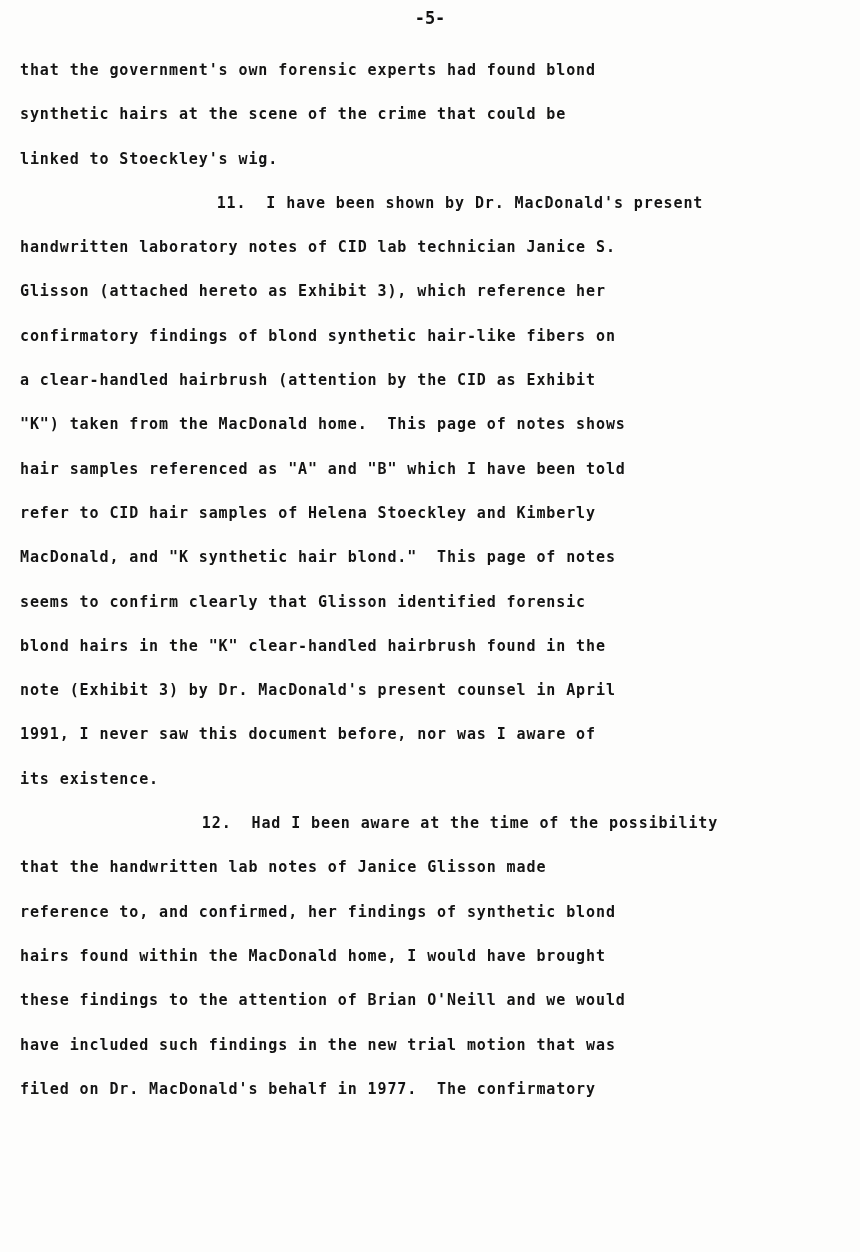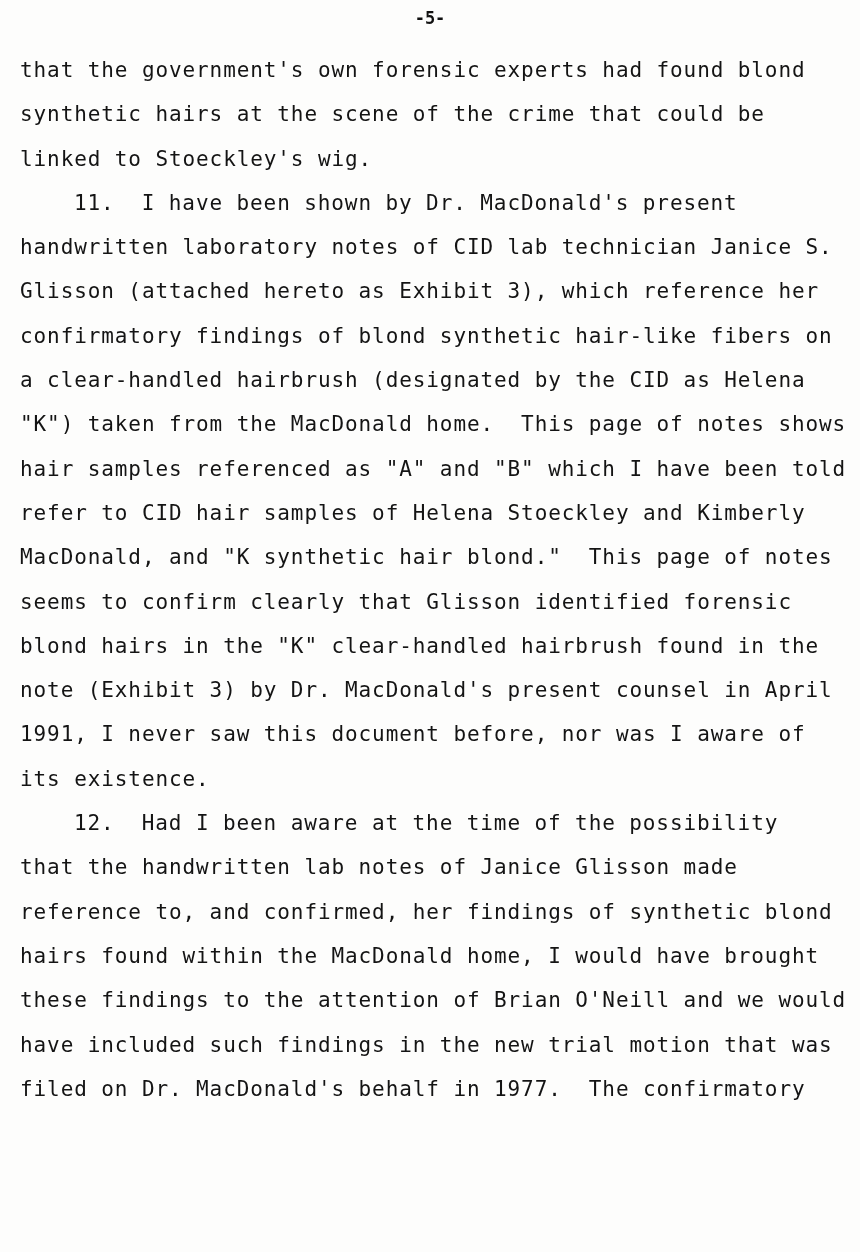--- a/index.html
+++ b/index.html
@@ -36,29 +36,30 @@
     color: #111111;
   }
   .body-text {
     position: absolute;
     top: 48px;
     left: 20px;
     width: 826px;
   }
   .line {
     font-family: "DejaVu Sans Mono", monospace;
-    font-size: 21px;
+    font-size: 15px;
     line-height: 44.3px;
     letter-spacing: 0.9px;
     white-space: pre;
     color: #141414;
-    font-weight: 400;
+    font-weight: 700;
   }
   .line.indent {
     padding-left: 54px;
+    text-align: center;
   }
 </style>
 </head>
 <body>
 
 <div class="page">
 
   <div class="page-number">-5-</div>
 
   <div class="body-text">
@@ -67,21 +68,21 @@
       <div class="line">that the government's own forensic experts had found blond</div>
       <div class="line">synthetic hairs at the scene of the crime that could be</div>
       <div class="line">linked to Stoeckley's wig.</div>
     </div>
 
     <div>
       <div class="line indent">11.  I have been shown by Dr. MacDonald's present</div>
       <div class="line">handwritten laboratory notes of CID lab technician Janice S.</div>
       <div class="line">Glisson (attached hereto as Exhibit 3), which reference her</div>
       <div class="line">confirmatory findings of blond synthetic hair-like fibers on</div>
-      <div class="line">a clear-handled hairbrush (designated by the CID as Helena</div>
+      <div class="line">a clear-handled hairbrush (attention by the CID as Exhibit</div>
       <div class="line">"K") taken from the MacDonald home.  This page of notes shows</div>
       <div class="line">hair samples referenced as "A" and "B" which I have been told</div>
       <div class="line">refer to CID hair samples of Helena Stoeckley and Kimberly</div>
       <div class="line">MacDonald, and "K synthetic hair blond."  This page of notes</div>
       <div class="line">seems to confirm clearly that Glisson identified forensic</div>
       <div class="line">blond hairs in the "K" clear-handled hairbrush found in the</div>
       <div class="line">note (Exhibit 3) by Dr. MacDonald's present counsel in April</div>
       <div class="line">1991, I never saw this document before, nor was I aware of</div>
       <div class="line">its existence.</div>
     </div>

